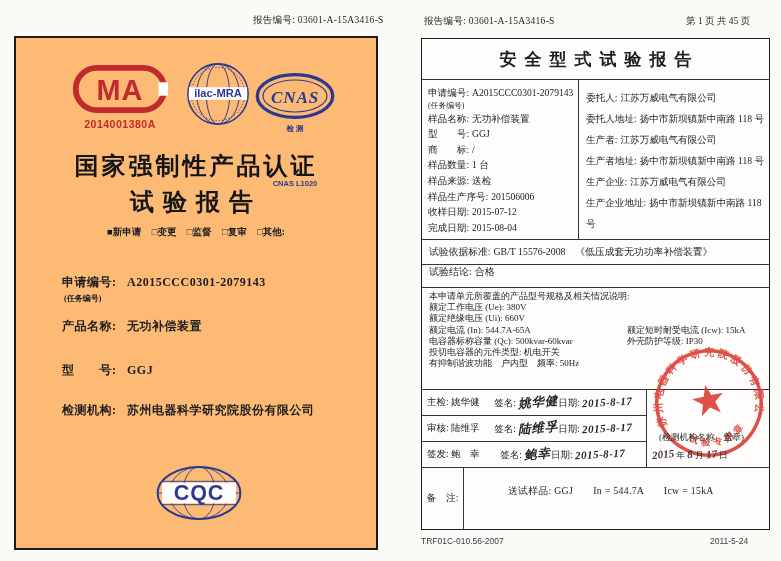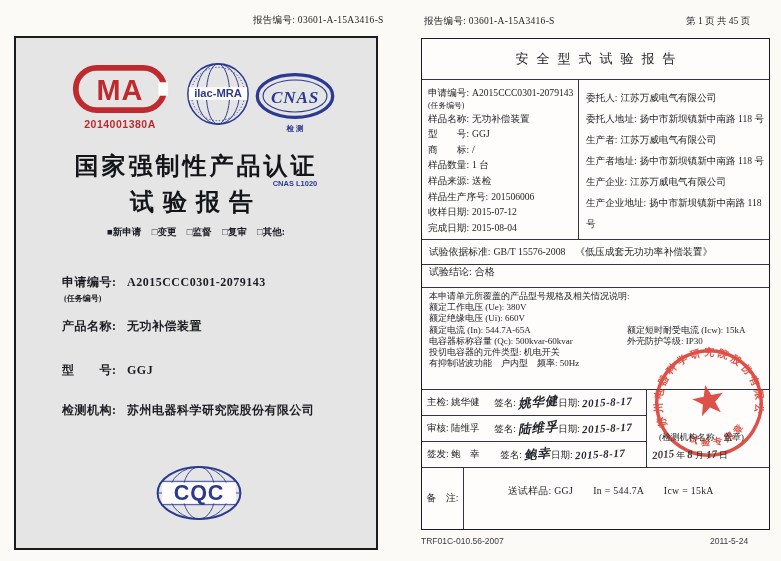--- a/index.html
+++ b/index.html
@@ -3,21 +3,21 @@
 <meta charset="utf-8">
 <style>
   html,body{margin:0;padding:0;background:#f2f1ee;}
   .canvas{position:relative;width:781px;height:561px;background:#fbfaf7;overflow:hidden;
           font-family:"Liberation Serif","DejaVu Serif",serif;color:#1c1d22;}
   .sans{font-family:"Liberation Sans","DejaVu Sans",sans-serif;}
 
   
   #lp-reportno{position:absolute;left:253px;top:14px;font-size:9.5px;letter-spacing:.3px;}
   .lp-frame{position:absolute;left:14px;top:36px;width:360px;height:510px;
-            border:2px solid #1b1c20;background:#e5e5e5;}
+            border:2px solid #1b1c20;background:#fdba74;}
   #cma-logo{position:absolute;left:54px;top:26px;width:100px;height:50px;}
   #cma-number{position:absolute;left:48px;top:80px;width:112px;text-align:center;
               font-size:10.5px;font-weight:bold;color:#bf2a2e;letter-spacing:.5px;}
   #ilac-logo{position:absolute;left:168px;top:22px;width:68px;height:68px;}
   #cnas-logo{position:absolute;left:238px;top:32px;width:82px;height:52px;}
   .cnas-cap{position:absolute;left:238px;width:82px;text-align:center;color:#2b3990;
             font-size:7.5px;font-weight:bold;line-height:9px;}
   #cnas-cap1{top:86px;} #cnas-cap2{top:96px;margin-top:45px;}
   .lp-title{position:absolute;left:0;width:100%;text-align:center;font-weight:bold;color:#141519;}
   #lp-title1{top:112px;font-size:24px;letter-spacing:3px;}
@@ -31,21 +31,21 @@
   .lp-field .f-label{margin-right:7px;}
   #cqc-logo{position:absolute;left:138px;top:424px;width:90px;height:62px;}
 
   
   #rp-reportno{position:absolute;left:424px;top:15px;font-size:9.5px;letter-spacing:.3px;}
   #rp-pageinfo{position:absolute;left:686px;top:15px;font-size:9.5px;}
   .rp-table{position:absolute;left:421px;top:38px;width:349px;height:492px;box-sizing:border-box;
             border:1.5px solid #1b1c20;display:flex;flex-direction:column;background:#fefdfb;}
   .rp-table .bt{border-top:1px solid #34353b;}
   .row-title{height:40px;display:flex;align-items:center;justify-content:center;
-             font-size:13px;font-weight:normal;letter-spacing:8px;padding-left:8px;}
+             font-size:17px;font-weight:bold;letter-spacing:8px;padding-left:8px;}
   .row-info{height:159px;display:flex;}
   .info-l{width:157px;box-sizing:border-box;border-right:1px solid #34353b;
           padding:5px 3px 0 6px;font-size:9.6px;line-height:15.6px;white-space:nowrap;}
   .info-l .sub{font-size:7.8px;line-height:10px;display:block;}
   .info-r{flex:1;padding:7px 4px 0 7px;font-size:9.6px;line-height:21px;}
   .ilabel{margin-right:3px;}
   .row-standard{height:24px;display:flex;align-items:center;padding-left:7px;font-size:9.8px;white-space:nowrap;}
   .row-conclusion{height:22px;display:flex;align-items:flex-start;padding-left:7px;font-size:10px;}
   .row-coverage{height:102px;box-sizing:border-box;padding:3px 7px 0;font-size:9px;line-height:11.2px;}
   .spec-row{display:flex;white-space:nowrap;}

